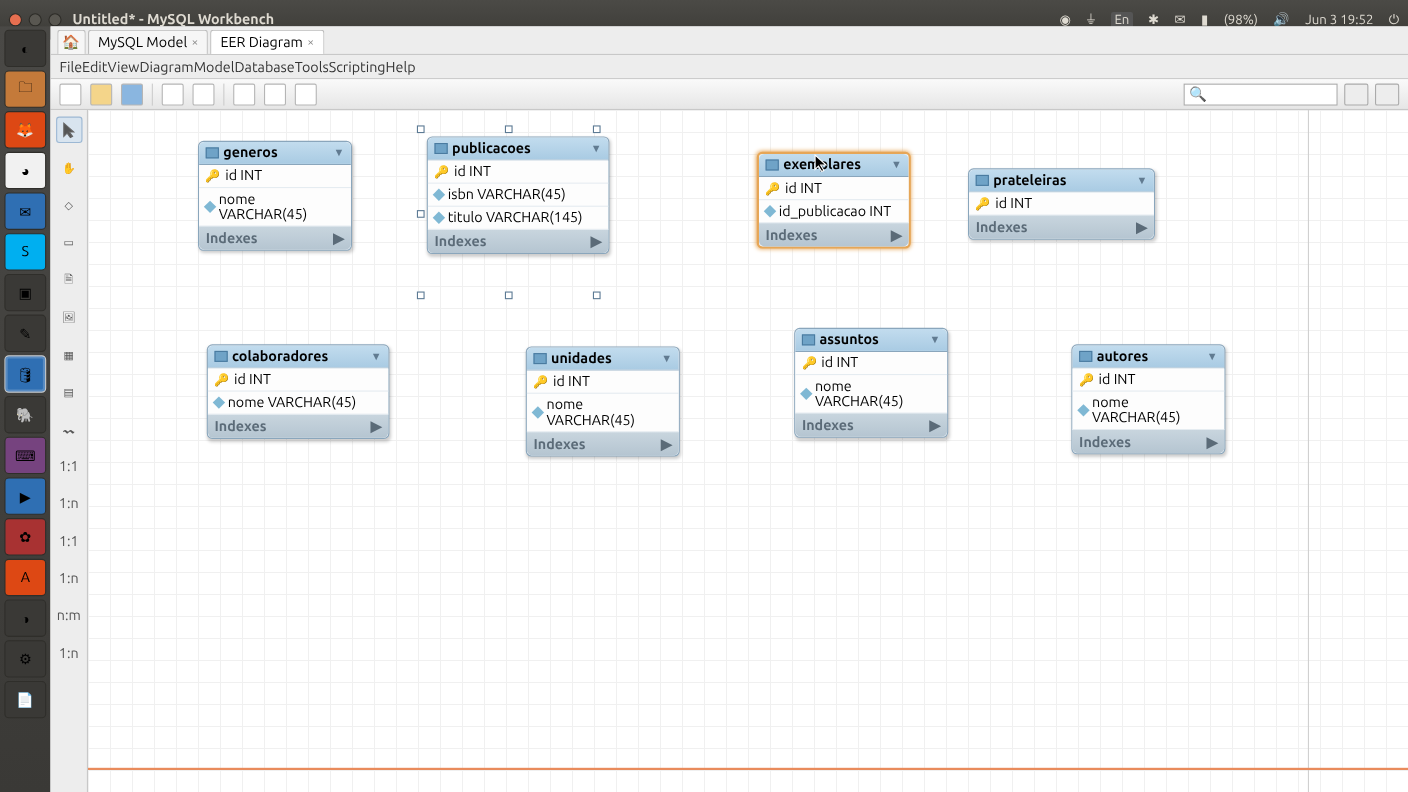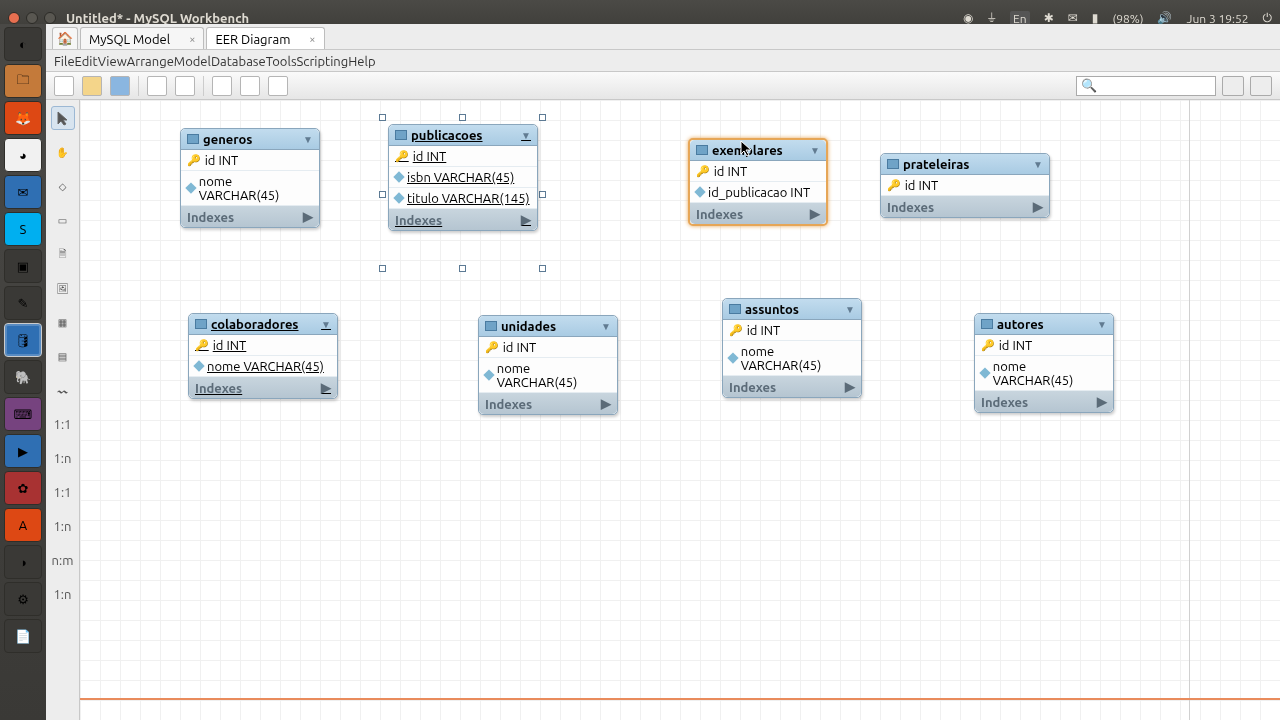--- a/index.html
+++ b/index.html
@@ -22,21 +22,21 @@
 .launcher .app.sky { background: #00aff0; }
 .launcher .app.dark { background: #3a3936; }
 .launcher .app.purple { background: #76437f; }
 .launcher .app.red { background: #a83232; }
 .launcher .app.active { box-shadow: inset 0 0 0 2px #fff3; border-color:#ccc; }
 
 
 .app-area { position: absolute; left: 46px; right: 0; top: 24px; bottom: 0; display: flex; flex-direction: column; background: #ededed; }
 .tabbar { height: 26px; background: #ededed; border-bottom: 1px solid #c8c8c8; display: flex; align-items: flex-end; padding-left: 6px; gap: 2px; }
 .tabbar .home { width: 26px; height: 22px; background: #f6f6f6; border: 1px solid #bdbdbd; border-bottom: none; border-radius: 3px 3px 0 0; display:flex; align-items:center; justify-content:center; }
-.tabbar .tab { height: 22px; padding: 0 8px; background: #f6f6f6; border: 1px solid #bdbdbd; border-bottom: none; border-radius: 3px 3px 0 0; display: flex; align-items: center; gap: 19px; }
+.tabbar .tab { height: 22px; padding: 0 8px; background: #f6f6f6; border: 1px solid #bdbdbd; border-bottom: none; border-radius: 3px 3px 0 0; display: flex; align-items: center; gap: 4px; }
 .tabbar .tab.active { background: #ffffff; }
 .tabbar .tabx { color: #888; font-size: 11px; }
 
 .menubar { height: 22px; background: #ededed; border-bottom: 1px solid #c8c8c8; display: flex; align-items: center; padding-left: 8px; }
 .menubar span { color: #333; }
 
 .toolbar { height: 28px; background: linear-gradient(#fafafa,#e6e6e6); border-bottom: 1px solid #c8c8c8; display: flex; align-items: center; padding: 0 8px; gap: 8px; }
 .toolbar .tb { width: 20px; height: 20px; background: #fff; border: 1px solid #b5b5b5; border-radius: 2px; }
 .toolbar .sep { width: 1px; height: 20px; background: #ccc; }
 .toolbar .right { margin-left: auto; display: flex; gap: 6px; align-items: center; }
@@ -53,21 +53,21 @@
 .canvas { flex: 1; background: #fff; position: relative; overflow: hidden;
   background-image: linear-gradient(#f0f0f0 1px, transparent 1px),
                     linear-gradient(90deg, #f0f0f0 1px, transparent 1px);
   background-size: 20px 20px;
 }
 .canvas::before { content:""; position:absolute; top:0; bottom:0; right:90px; width:1px; background:#d0d0d0; }
 .canvas::after { content:""; position:absolute; left:0; right:0; bottom:20px; height:2px; background:#e98b5c; }
 
 
 .tbl { position: absolute; width: 140px; background: #eef4f9; border: 1px solid #8aa6bc; border-radius: 5px; box-shadow: 1px 2px 3px rgba(0,0,0,0.2); }
-.tbl.wide { width: 150px; text-decoration: underline; }
+.tbl.wide { width: 166px; }
 .tbl.wider { width: 170px; }
 .tbl .hd { background: linear-gradient(#c2dcee,#a9cbe3); border-bottom: 1px solid #8aa6bc; border-radius: 5px 5px 0 0; padding: 3px 6px; display: flex; align-items: center; gap: 4px; font-weight: bold; }
 .tbl .hd .tri { margin-left: auto; color: #617b91; font-size: 10px; }
 .tbl .cols { background: #fdfdfd; }
 .tbl .col { padding: 3px 6px; border-bottom: 1px solid #e5ecf1; display:flex; align-items:center; gap:4px; }
 .tbl .idx { background: linear-gradient(#c8d5de,#b5c5d1); padding: 3px 6px; color: #5b6b78; font-weight: bold; display: flex; align-items:center; border-radius: 0 0 5px 5px; }
 .tbl .idx .tri2 { margin-left:auto; color:#5b6b78; }
 .key { color:#caa52b; font-size:11px; }
 .diamond { width:8px; height:8px; transform: rotate(45deg); background:#7fb8d4; display:inline-block; }
 .tblicon { width:12px; height:10px; background:#6fa3c7; border:1px solid #4a7ba0; display:inline-block; }
@@ -139,21 +139,21 @@
     <div class="tab active">
       <span>EER Diagram</span>
       <span class="tabx">×</span>
     </div>
   </div>
 
   <div class="menubar">
     <span>File</span>
     <span>Edit</span>
     <span>View</span>
-    <span>Arrange</span>
+    <span>Diagram</span>
     <span>Model</span>
     <span>Database</span>
     <span>Tools</span>
     <span>Scripting</span>
     <span>Help</span>
   </div>
 
   <div class="toolbar">
     <div class="tb"></div>
     <div class="tb" style="background:#f4d58a;"></div>

